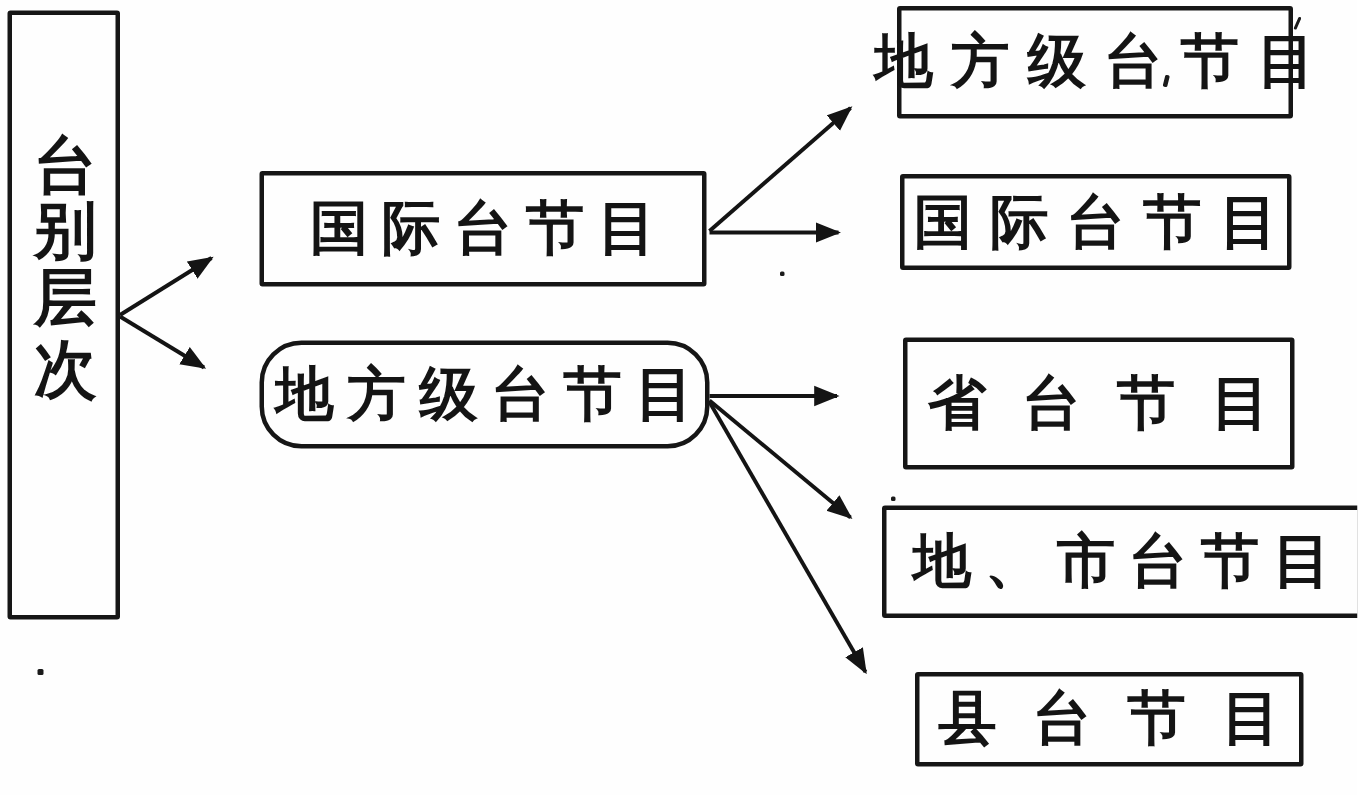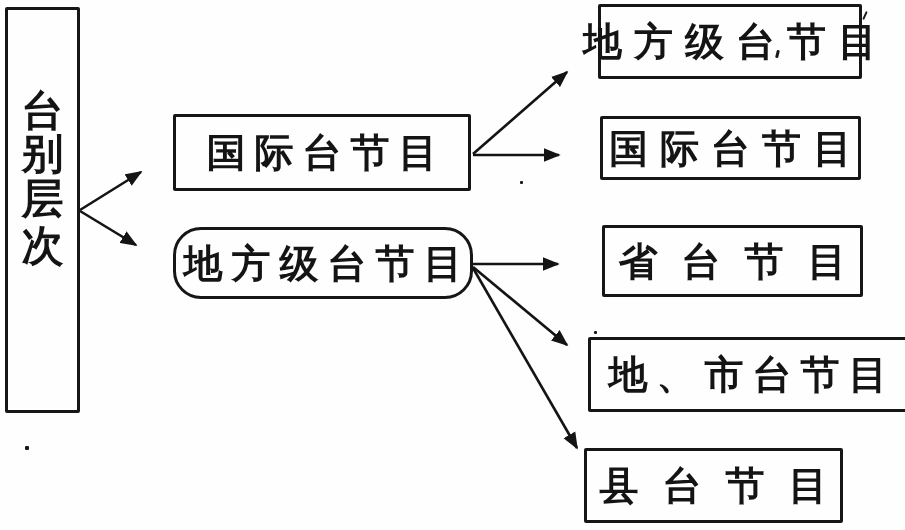--- a/index.html
+++ b/index.html
@@ -51,23 +51,23 @@
     text-orientation: upright;
     letter-spacing: 46px;
     line-height: 1;
   }
   
   .b-n1 { left: 173px; top: 114px; width: 298px; height: 77px; }
   .b-n2 { left: 173px; top: 227px; width: 300px; height: 72px; border-radius: 28px; }
   
   .b-l1 { left: 598px; top: 4px;   width: 264px; height: 75px; }
   .b-l2 { left: 600px; top: 116px; width: 261px; height: 64px; }
-  .b-l3 { left: 602px; top: 225px; width: 261px; height: 72px; }
+  .b-l3 { left: 602px; top: 225px; width: 261px; height: 88px; }
   .b-l4 { left: 588px; top: 337px; width: 320px; height: 75px; }
-  .b-l5 { left: 584px; top: 448px; width: 259px; height: 75px; }
+  .b-l5 { left: 610px; top: 448px; width: 259px; height: 63px; }
 
   .htext { font-size: 39px; line-height: 1; white-space: nowrap; }
   .ls9  { letter-spacing: 9px;  margin-left: 9px;  }
   .ls12 { letter-spacing: 12px; margin-left: 12px; }
   .ls24 { letter-spacing: 24px; margin-left: 24px; }
 
   
   .speck {
     position: absolute;
     background: #1a1a1a;

